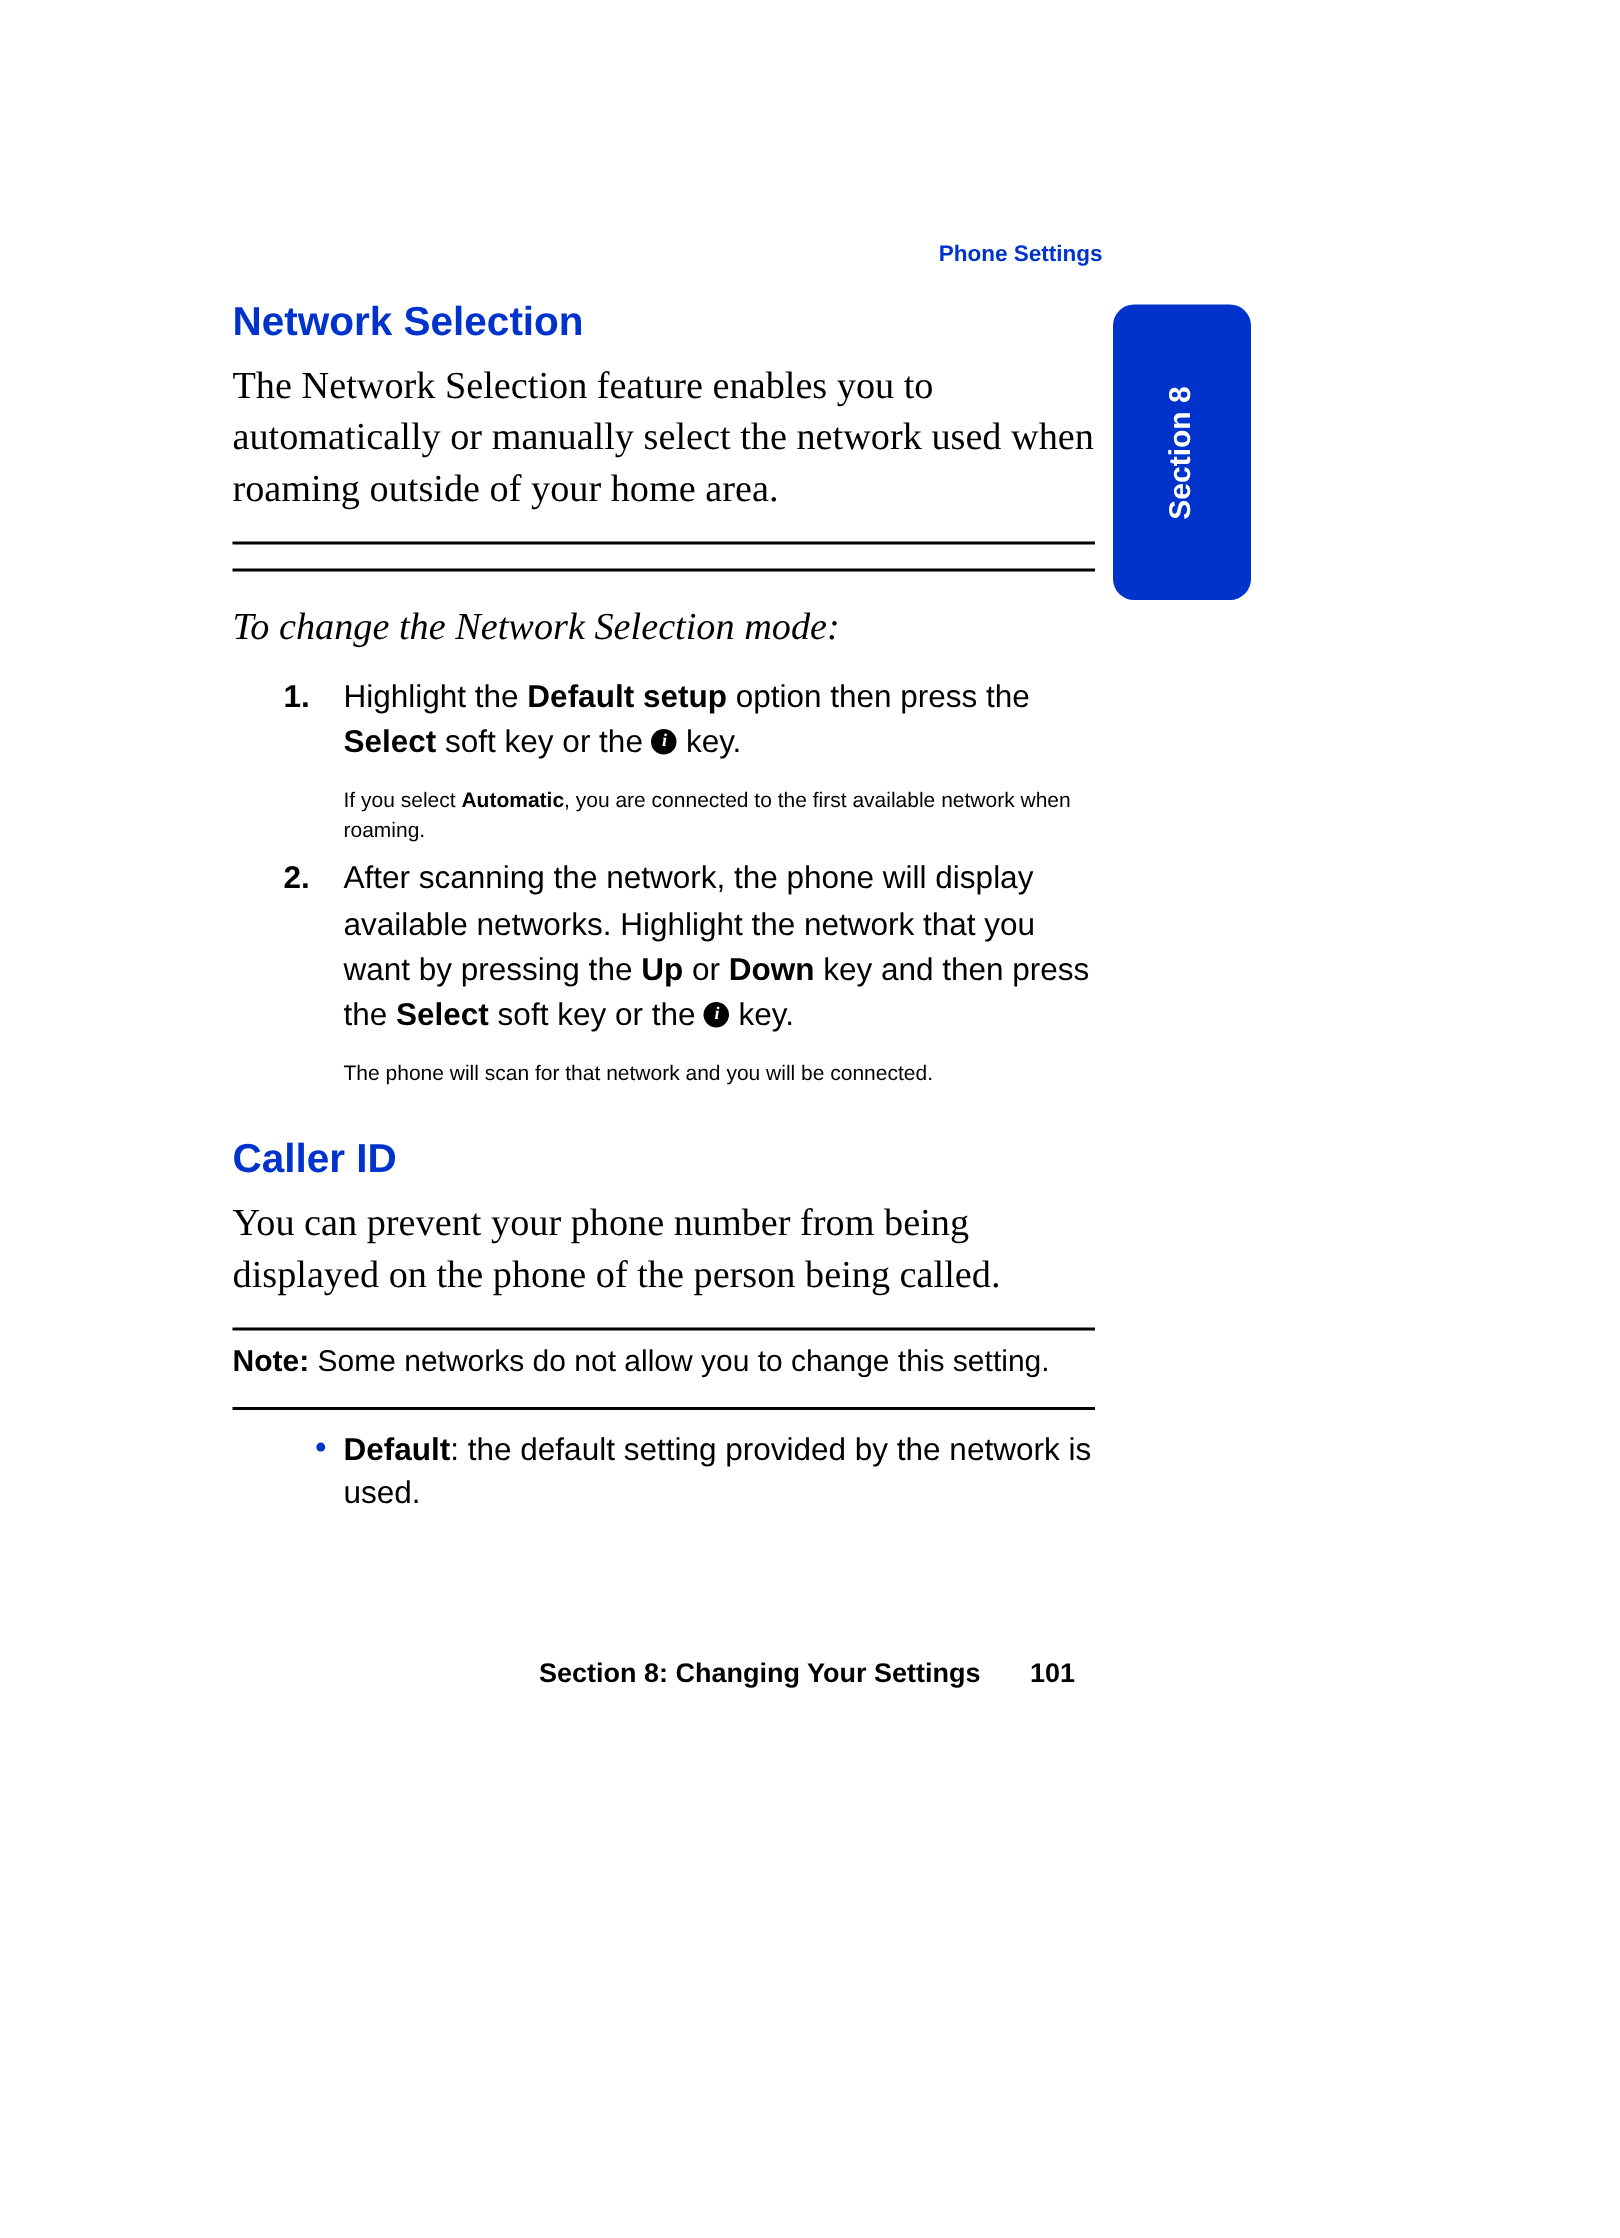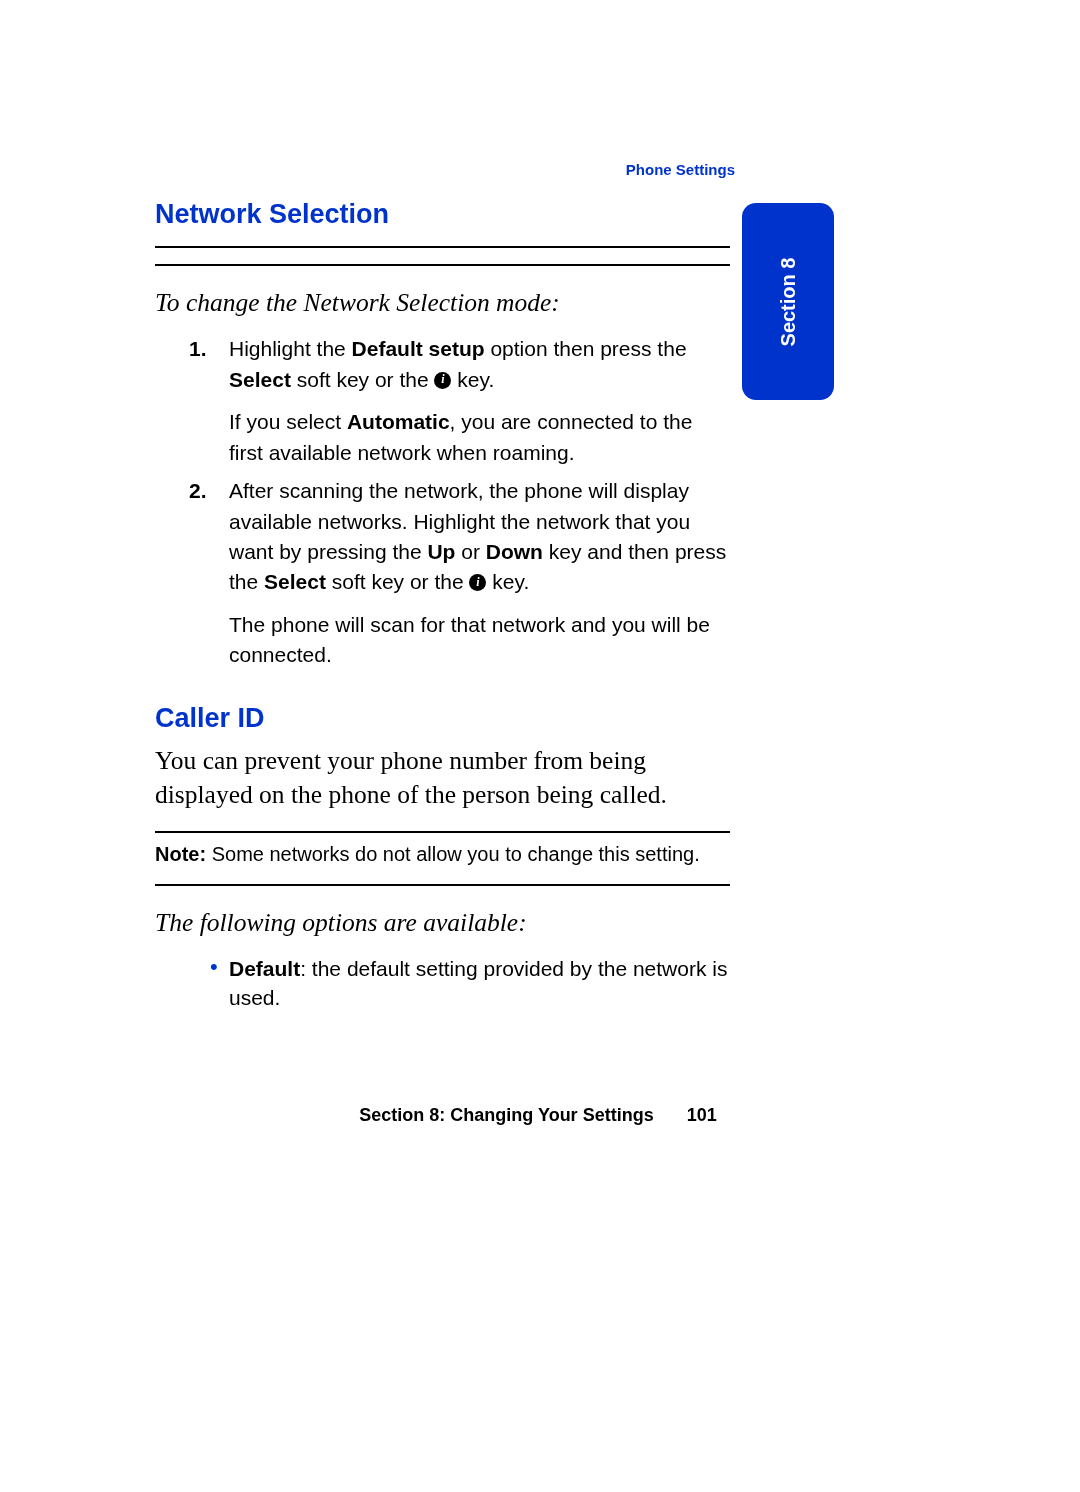--- a/index.html
+++ b/index.html
@@ -95,21 +95,21 @@
   }
   ol.steps > li .num {
     position: absolute;
     left: 34px;
     top: 0;
     font-weight: bold;
     font-size: 21px;
   }
   ol.steps p {
     margin: 12px 0 0 0;
-    font-size: 21px;
+    font-size: 14px;
     line-height: 1.45;
   }
   .key-icon {
     display: inline-block;
     width: 17px;
     height: 17px;
     border-radius: 50%;
     background: #000;
     vertical-align: -2px;
     position: relative;
@@ -170,20 +170,21 @@
   <div class="header-right">Phone Settings</div>
 
   <div class="section-tab">
     <span class="section-tab-text">Section 8</span>
   </div>
 
   <div class="content">
 
     <div class="blue-heading">Network Selection</div>
 
+    <div class="serif-para">The Network Selection feature enables you to automatically or manually select the network used when roaming outside of your home area.</div>
 
     <hr class="rule">
     <hr class="rule">
 
     <div class="serif-lead">To change the Network Selection mode:</div>
 
     <ol class="steps">
       <li>
         <span class="num">1.</span>
         <span>Highlight the </span><b>Default setup</b><span> option then press the </span><b>Select</b><span> soft key or the </span><span class="key-icon"></span><span> key.</span>
@@ -199,21 +200,20 @@
     <div class="blue-heading" style="margin-top:32px;">Caller ID</div>
 
     <div class="serif-para">You can prevent your phone number from being displayed on the phone of the person being called.</div>
 
     <hr class="rule">
     <div class="note-block">
       <b>Note:</b><span> Some networks do not allow you to change this setting.</span>
     </div>
     <hr class="rule">
 
-    <div class="serif-lead">The following options are available:</div>
 
     <ul class="bullets">
       <li>
         <b>Default</b><span>: the default setting provided by the network is used.</span>
       </li>
     </ul>
 
   </div>
 
   <div class="footer">

